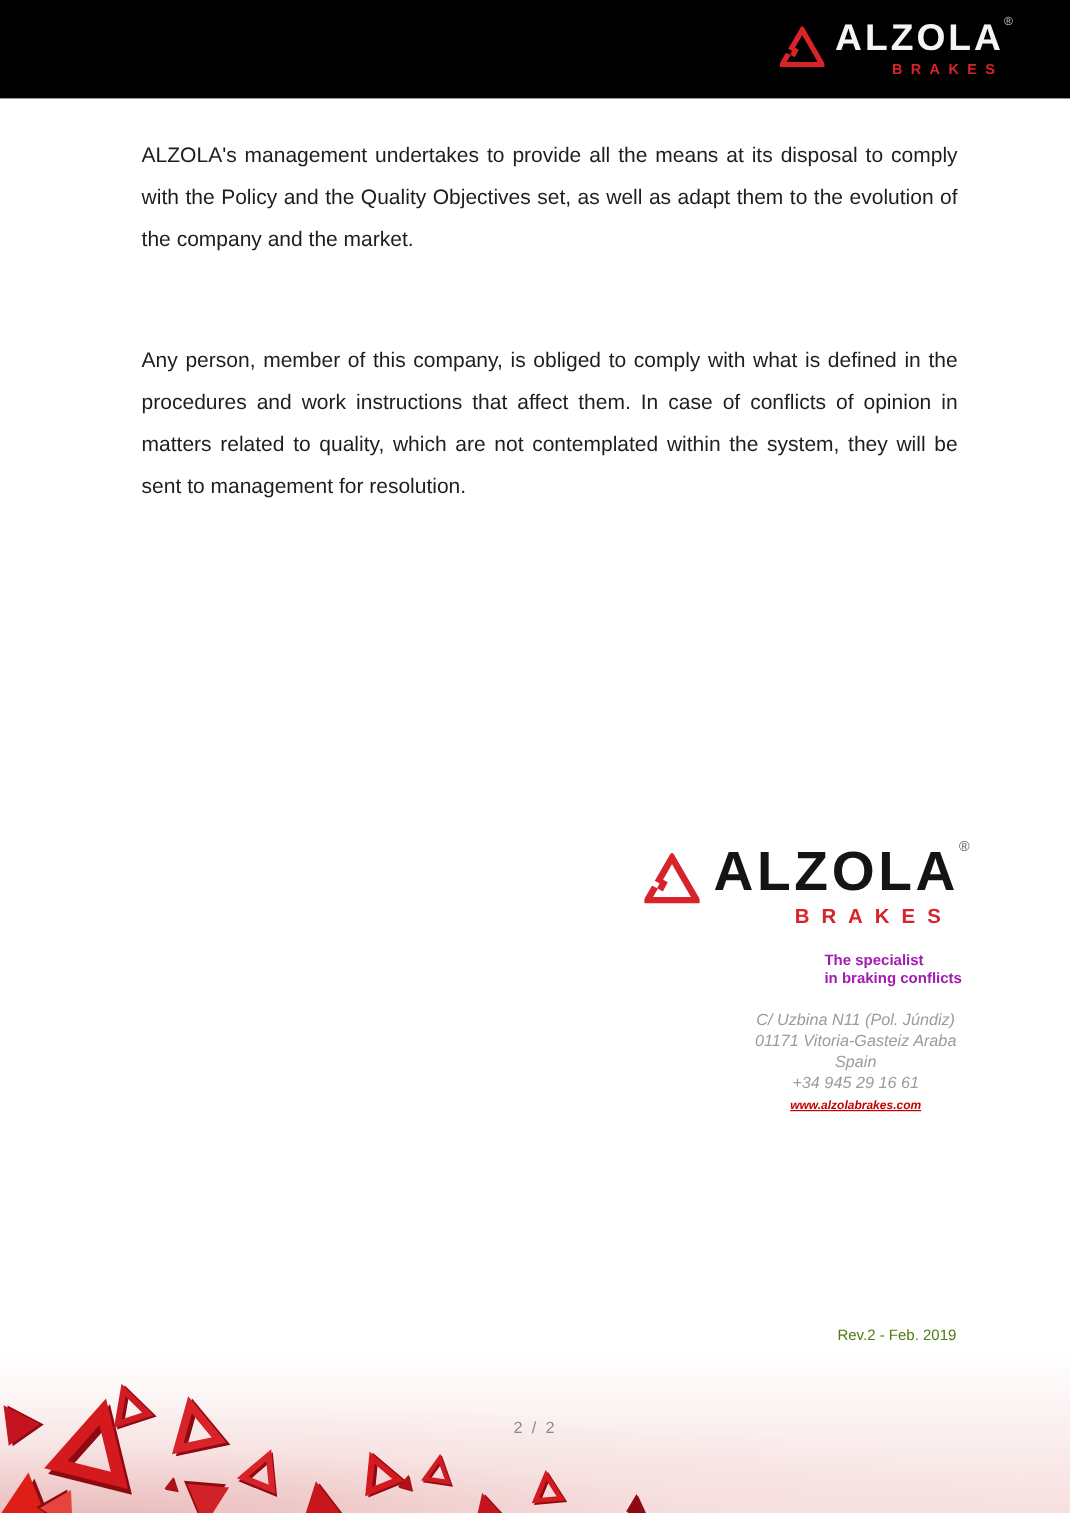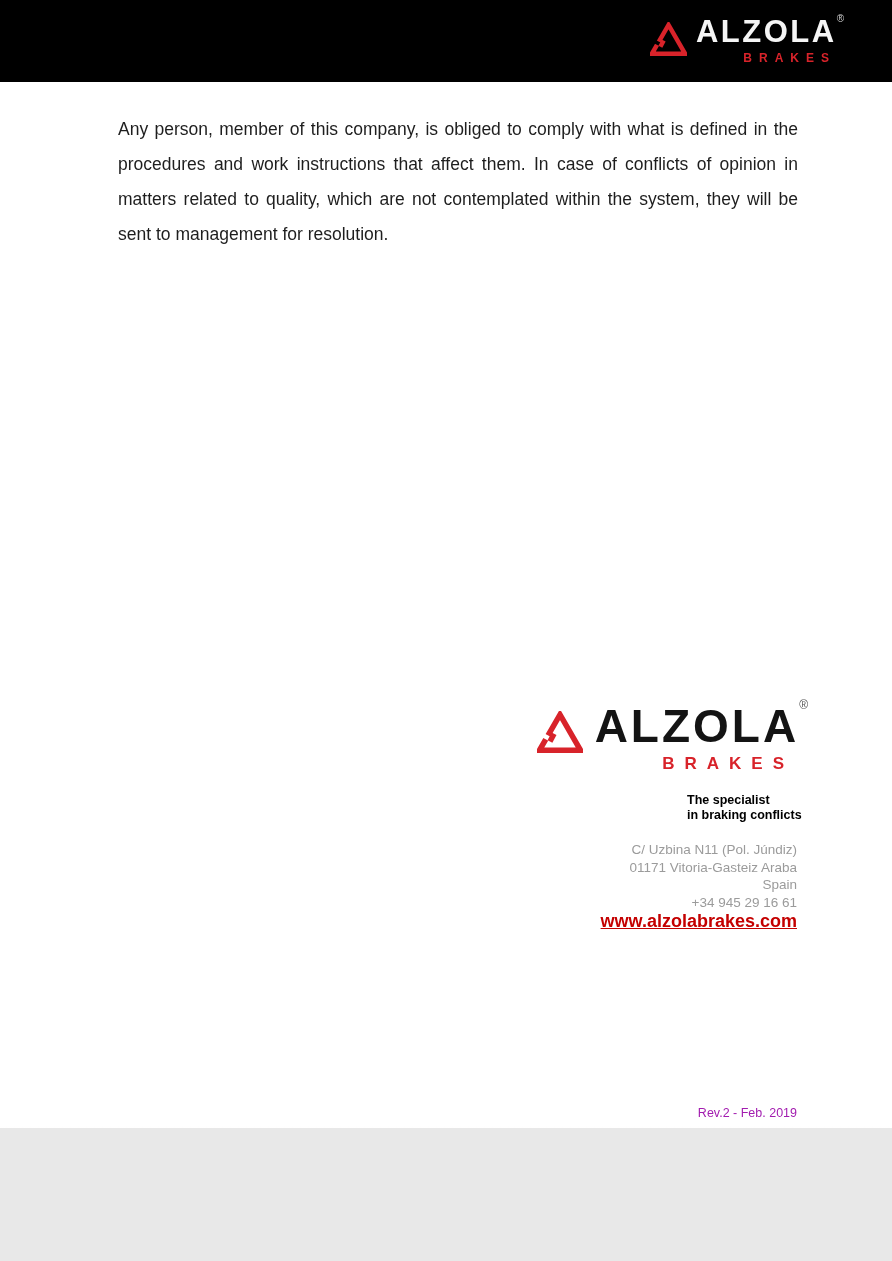--- a/index.html
+++ b/index.html
@@ -1,18 +1,18 @@
 <!DOCTYPE html>
 <html><head>
 <meta charset="utf-8">
 <style>
   * { margin:0; padding:0; box-sizing:border-box; }
   html,body { background:#e8e8e8; }
   .page {
-    position:relative; width:892px; height:1128px; margin:0 auto;
+    position:relative; width:892px; height:1261px; margin:0 auto;
     background:#ffffff; overflow:hidden;
     font-family:"Liberation Sans", sans-serif;
   }
 
   
   .header { position:absolute; top:0; left:0; width:892px; height:82px; background:#000; z-index:3; }
   .header-logo { position:absolute; top:16px; right:48px; display:flex; align-items:flex-start; }
   .header-logo .tri { width:37px; height:34px; margin:6px 9px 0 0; }
   .logo-text { display:flex; flex-direction:column; }
   .brand-row { white-space:nowrap; line-height:1; }
@@ -28,29 +28,29 @@
   }
   .doc-body p:last-child { margin-bottom:4px; }
 
   
   .footer-logo { position:absolute; top:703px; right:84px; display:flex; align-items:flex-start; z-index:2; }
   .footer-logo .tri { width:46px; height:42px; margin:8px 12px 0 0; }
   .footer-logo .brand { color:#141414; font-weight:bold; font-size:46px; letter-spacing:3px; }
   .footer-logo .reg { color:#555; font-size:12px; vertical-align:top; position:relative; top:-4px; }
   .footer-logo .sub { color:#d8232a; font-weight:bold; font-size:17px; letter-spacing:10px; text-align:right; padding-right:14px; margin-top:5px; }
 
-  .tagline { position:absolute; left:687px; top:793px; font-size:12.5px; font-weight:bold; color:#000000; line-height:1.2; z-index:2; }
+  .tagline { position:absolute; left:687px; top:793px; font-size:12.5px; font-weight:bold; color:#a21caf; line-height:1.2; z-index:2; }
 
-  .address { position:absolute; right:95px; top:841px; text-align:right; font-size:13.5px; line-height:17.5px; color:#9b9b9b; z-index:2; }
+  .address { position:absolute; right:95px; top:841px; text-align:center; font-size:13.5px; line-height:17.5px; color:#9b9b9b; z-index:2;font-style:italic; }
   .address .website {
-    display:inline-block; margin-top:2px; color:#c40000; font-weight:bold; font-size:18px;
+    display:inline-block; margin-top:2px; color:#c40000; font-weight:bold; font-size:10px;
     text-decoration:underline; cursor:pointer;
   }
 
-  .revision { position:absolute; right:95px; top:1106px; font-size:12.5px; color:#a21caf; z-index:2; }
+  .revision { position:absolute; right:95px; top:1106px; font-size:12.5px; color:#4d7c0f; z-index:2; }
   .page-number { position:absolute; left:0; width:892px; top:1182px; text-align:center; font-size:13.5px; letter-spacing:2px; color:#8a8a8a; z-index:2; }
 
   
   .deco-band {
     position:absolute; left:0; top:1125px; width:892px; height:136px; z-index:1; overflow:visible;
     background:
       radial-gradient(120% 95% at 8% 105%, rgba(233,183,183,0.95) 0%, rgba(246,222,222,0.6) 48%, rgba(255,255,255,0) 78%),
       linear-gradient(to bottom, rgba(255,255,255,0) 0%, rgba(246,219,219,0.85) 96%);
   }
   .deco-band svg { position:absolute; overflow:visible; }
@@ -75,20 +75,21 @@
       <div class="logo-text">
         <div class="brand-row">
           <span class="brand">ALZOLA</span><span class="reg">®</span>
         </div>
         <div class="sub">BRAKES</div>
       </div>
     </div>
   </div>
 
   <div class="doc-body">
+    <p>ALZOLA's management undertakes to provide all the means at its disposal to comply with the Policy and the Quality Objectives set, as well as adapt them to the evolution of the company and the market.</p>
     <p>Any person, member of this company, is obliged to comply with what is defined in the procedures and work instructions that affect them. In case of conflicts of opinion in matters related to quality, which are not contemplated within the system, they will be sent to management for resolution.</p>
   </div>
 
   <div class="footer-logo">
     <svg class="tri" viewBox="0 0 100 92">
       <defs>
         <mask id="cut-f">
           <rect x="-10" y="-10" width="120" height="112" fill="#fff"></rect>
           <rect x="3" y="52" width="36" height="10" fill="#000" transform="rotate(28 20 58)"></rect>
         </mask>

